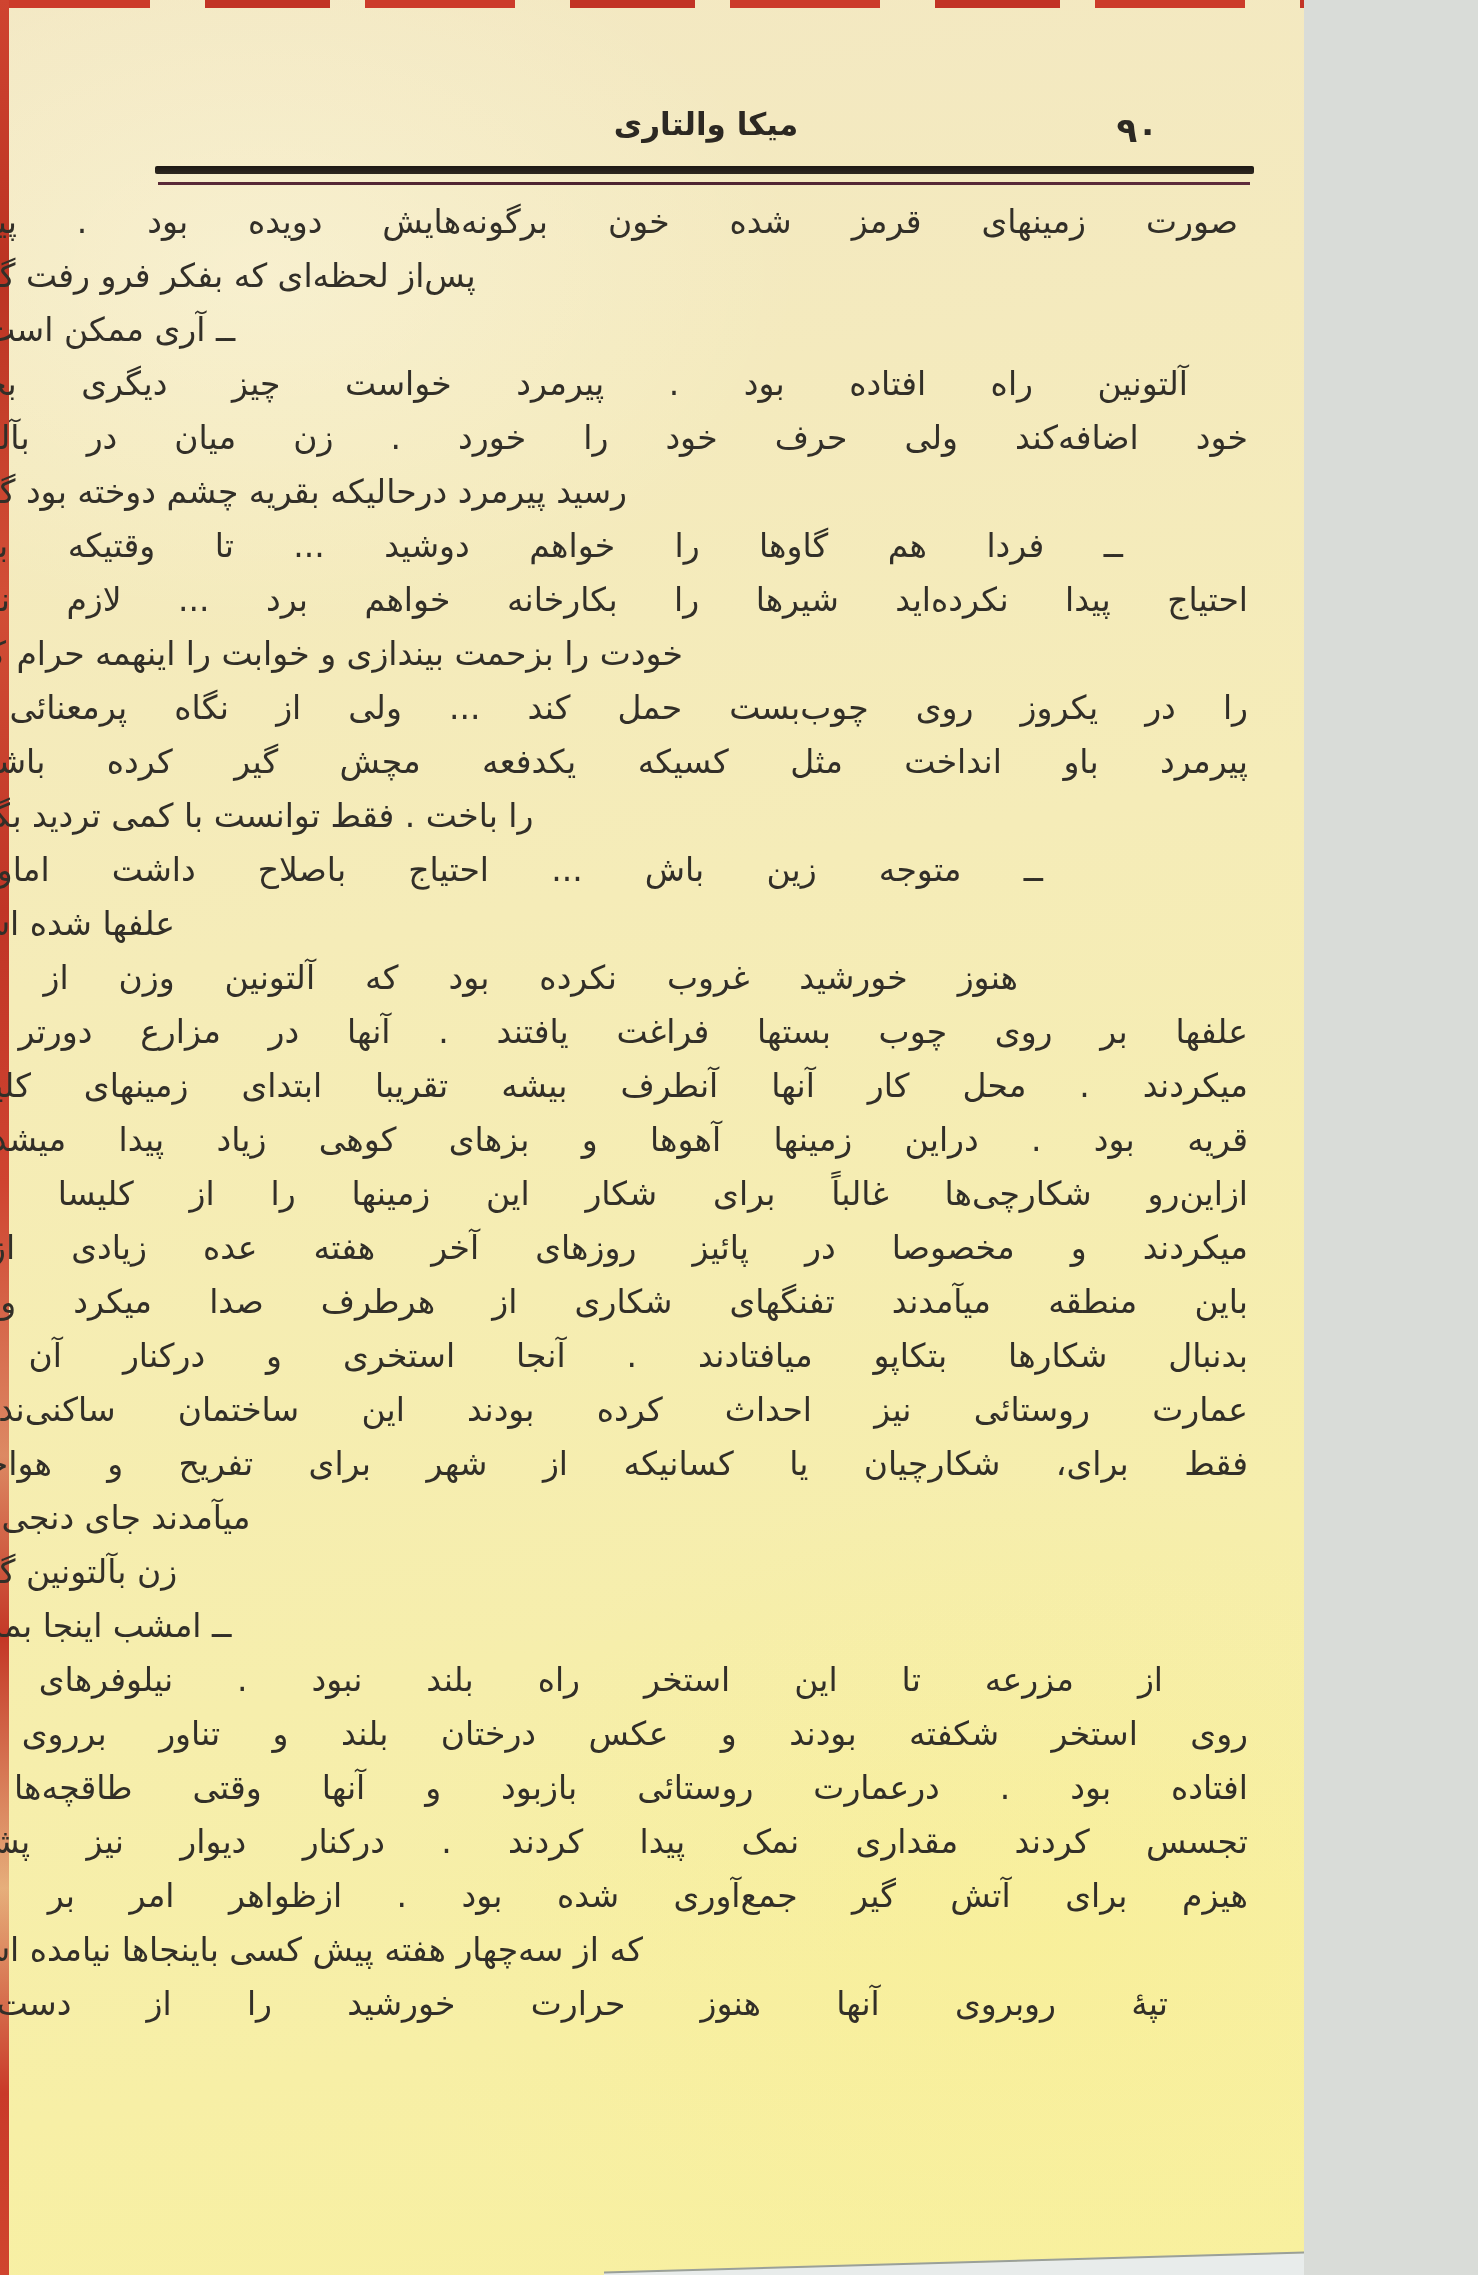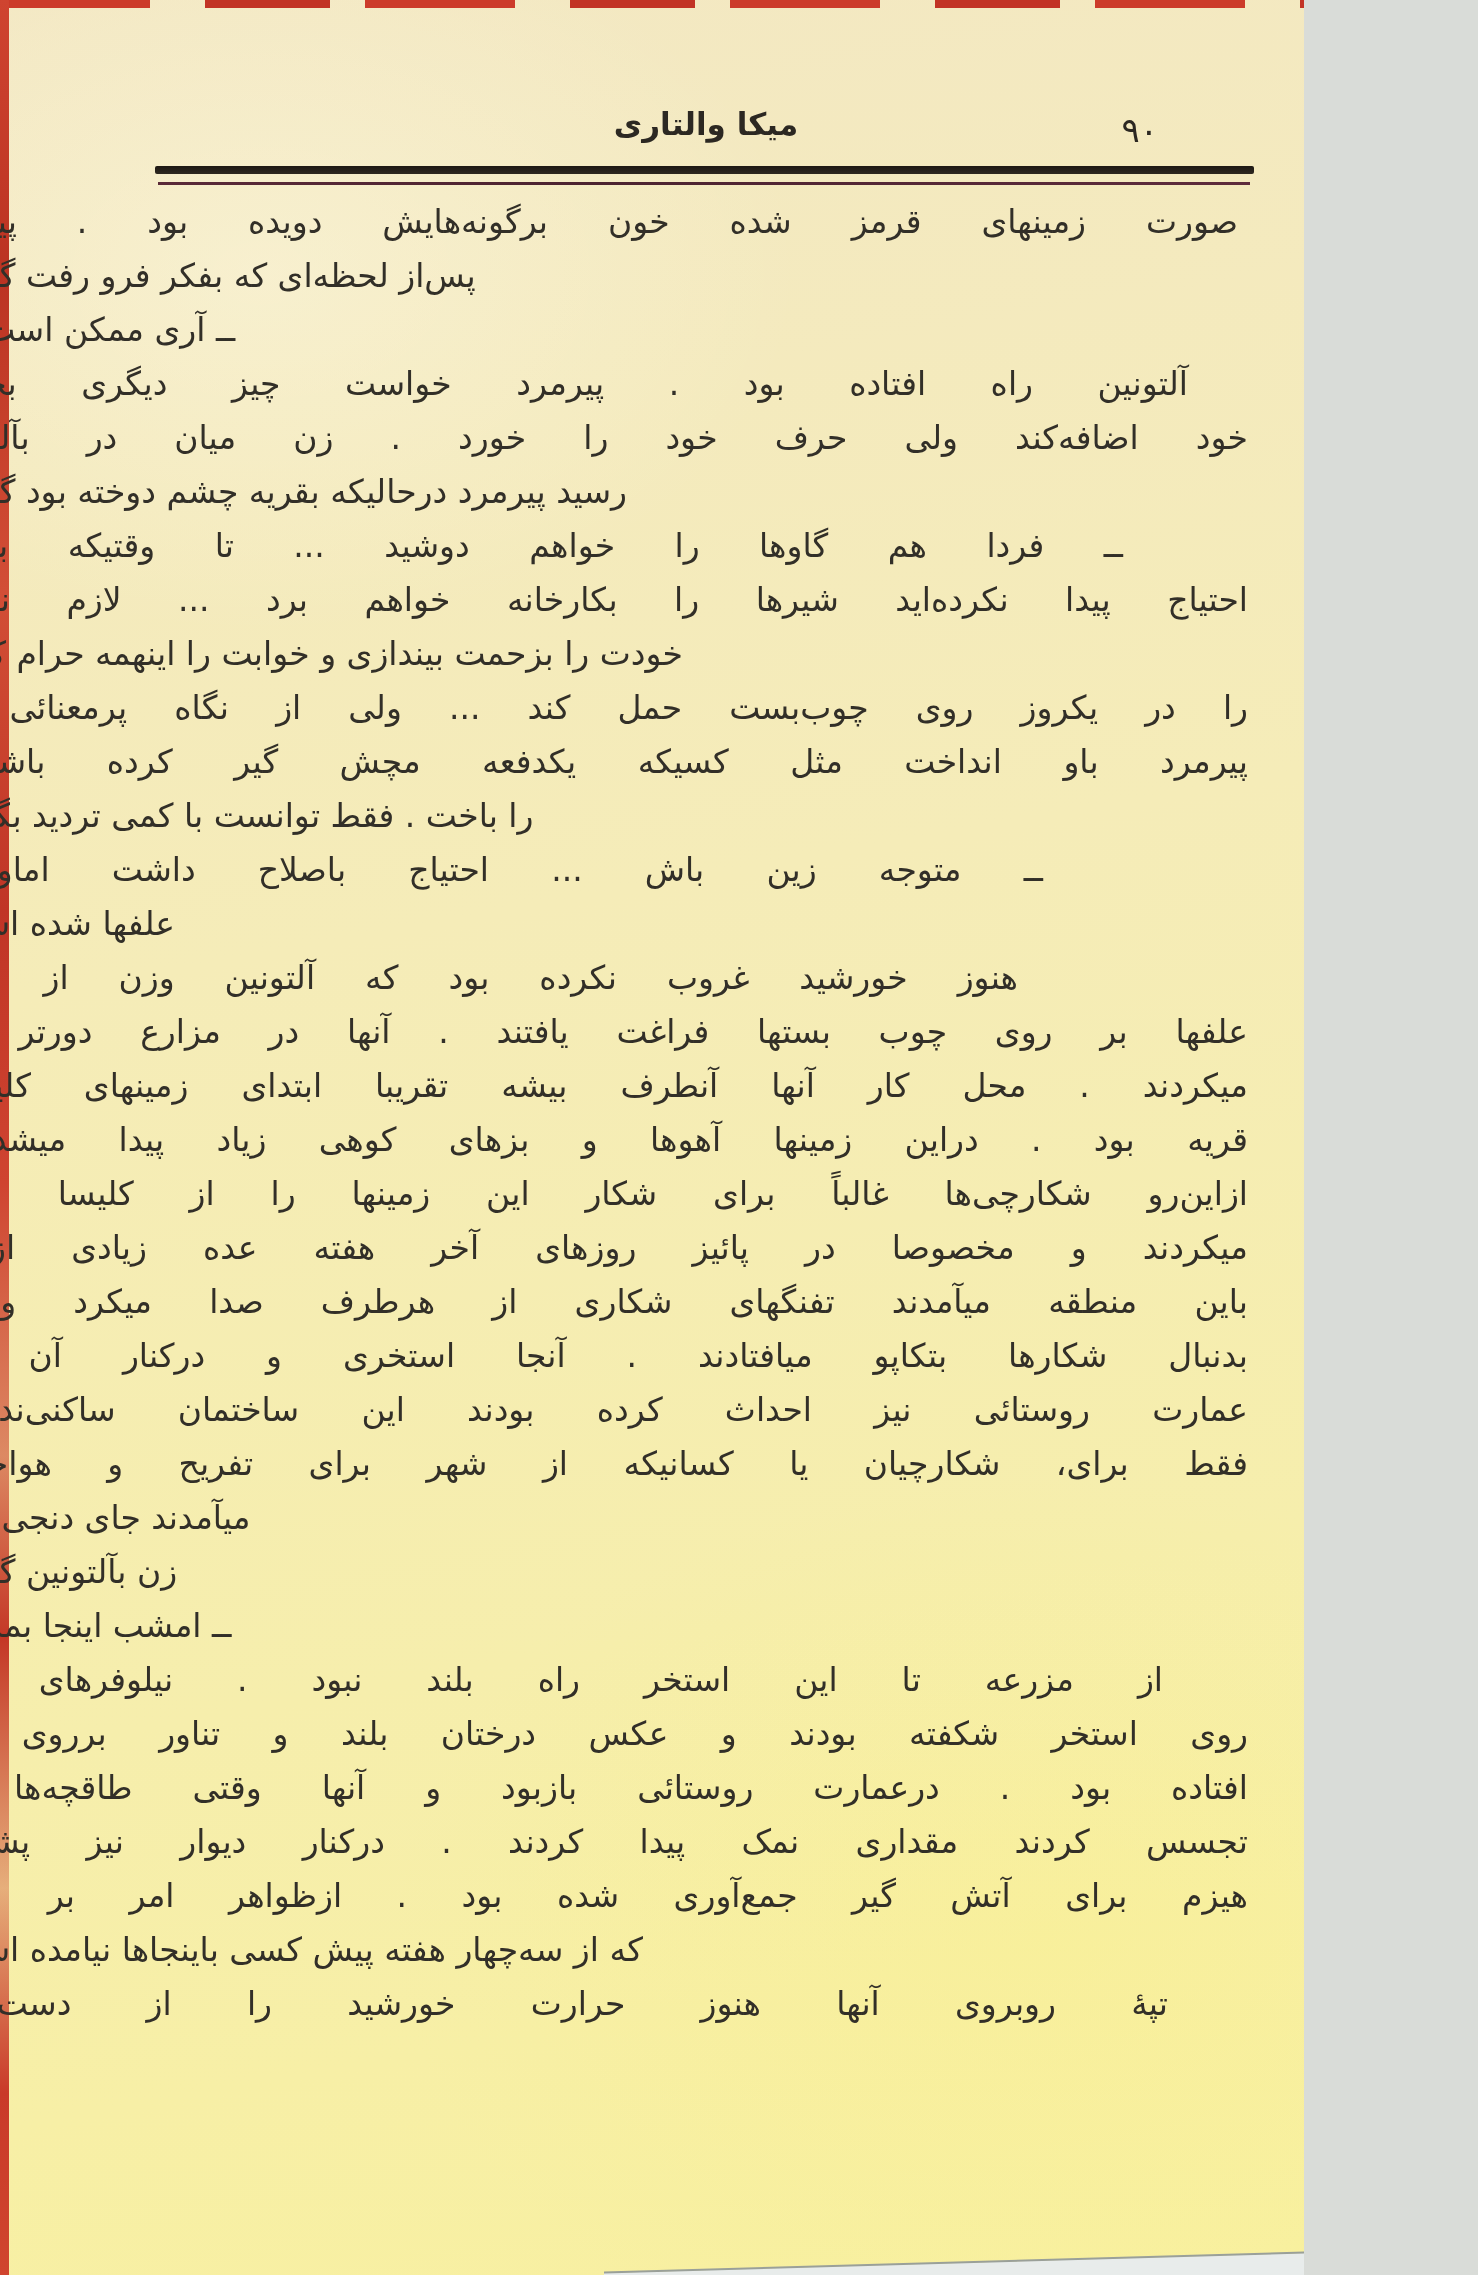--- a/index.html
+++ b/index.html
@@ -38,21 +38,21 @@
   }
   .corner-sliver{position:absolute;right:0;bottom:0;line-height:0;}
   
   .title{
     position:absolute;top:106px;left:104px;right:-4px;
     text-align:center;font-weight:bold;font-size:31px;color:#2c2822;
     letter-spacing:1px;
   }
   .pageno{
     position:absolute;top:110px;right:146px;
-    font-weight:normal;font-size:34px;color:#2c2822;
+    font-weight:bold;font-size:34px;color:#2c2822;
   }
   .rule-thick{
     position:absolute;top:166px;left:155px;right:50px;height:8px;
     background:linear-gradient(to bottom,#1d1813,#2e2820);
     border-radius:2px;
   }
   .rule-thin{
     position:absolute;top:182px;left:158px;right:54px;height:3px;
     background:linear-gradient(to right,#5a2a38,#4c2330 40%,#5e2c3c);
   }

